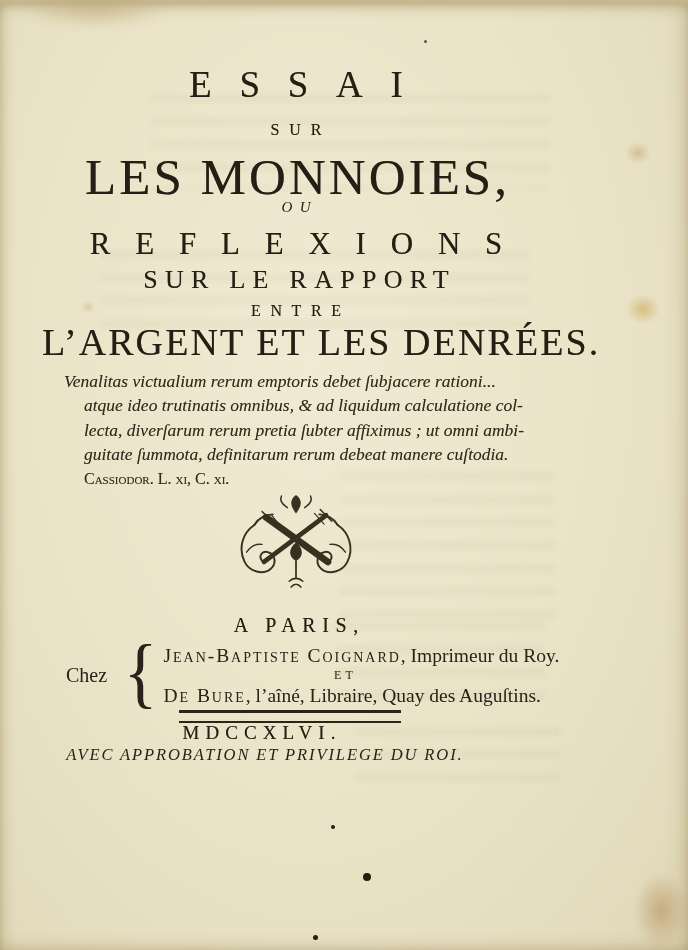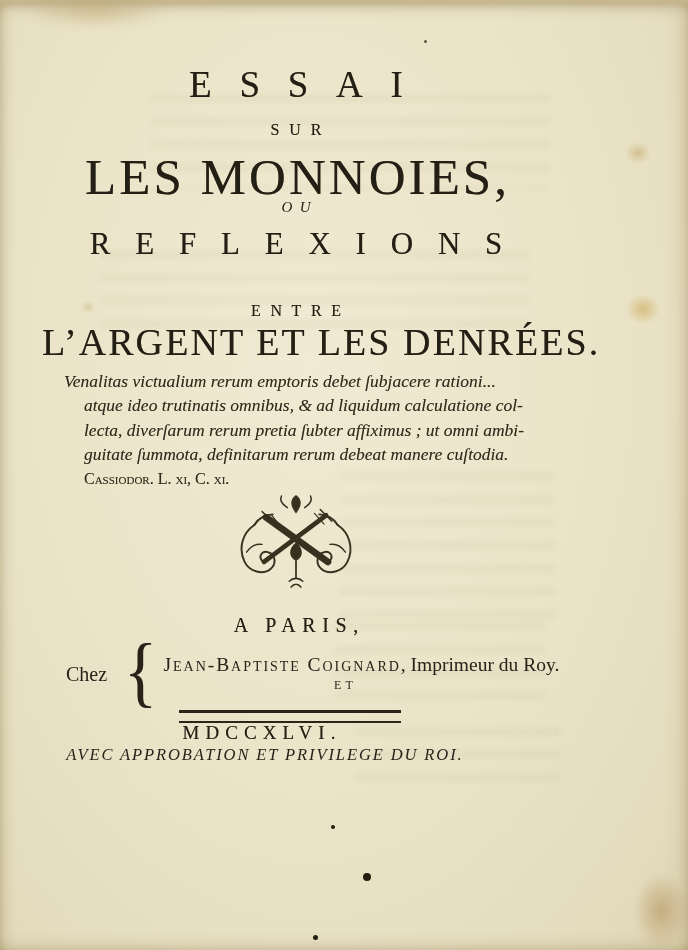--- a/index.html
+++ b/index.html
@@ -104,20 +104,21 @@
   <div class="ghost g4"></div>
   <div class="ghost g5"></div>
 
   <div class="col">
 
     <div class="cline heading t-essai">ESSAI</div>
     <div class="cline heading t-sur">SUR</div>
     <div class="cline heading t-monnoies">LES MONNOIES,</div>
     <div class="cline t-ou">OU</div>
     <div class="cline heading t-reflexions">REFLEXIONS</div>
+    <div class="cline heading t-rapport">SUR LE RAPPORT</div>
     <div class="cline heading t-entre">ENTRE</div>
     <div class="cline heading t-denrees">L’ARGENT ET LES DENRÉES.</div>
 
     <div class="epigraph">
       <div>Venalitas victualium rerum emptoris debet ſubjacere rationi...</div>
       <div class="ind">atque ideo trutinatis omnibus, &amp; ad liquidum calculatione col-</div>
       <div class="ind">lecta, diverſarum rerum pretia ſubter affiximus ; ut omni ambi-</div>
       <div class="ind">guitate ſummota, definitarum rerum debeat manere cuſtodia.</div>
       <div class="epi-src">Caſſiodor. L. xi, C. xi.</div>
     </div>
@@ -150,20 +151,21 @@
     </div>
 
     <div class="cline heading t-paris">A PARIS,</div>
 
     <div class="chez-row">
       <span class="chez">Chez</span>
       <span class="brace">{</span>
       <span class="pub-stack">
         <span class="pub-line"><span class="sc">Jean-Baptiste Coignard</span><span>, Imprimeur du Roy.</span></span>
         <span class="et">ET</span>
+        <span class="pub-line"><span class="sc">De Bure</span><span>, l’aîné, Libraire, Quay des Auguſtins.</span></span>
       </span>
     </div>
 
     <div class="cline heading t-year">MDCCXLVI.</div>
     <div class="cline t-priv">AVEC APPROBATION ET PRIVILEGE DU ROI.</div>
   </div>
 
   <div class="dbl-rule"></div>
 
   <div class="dot d1"></div>

